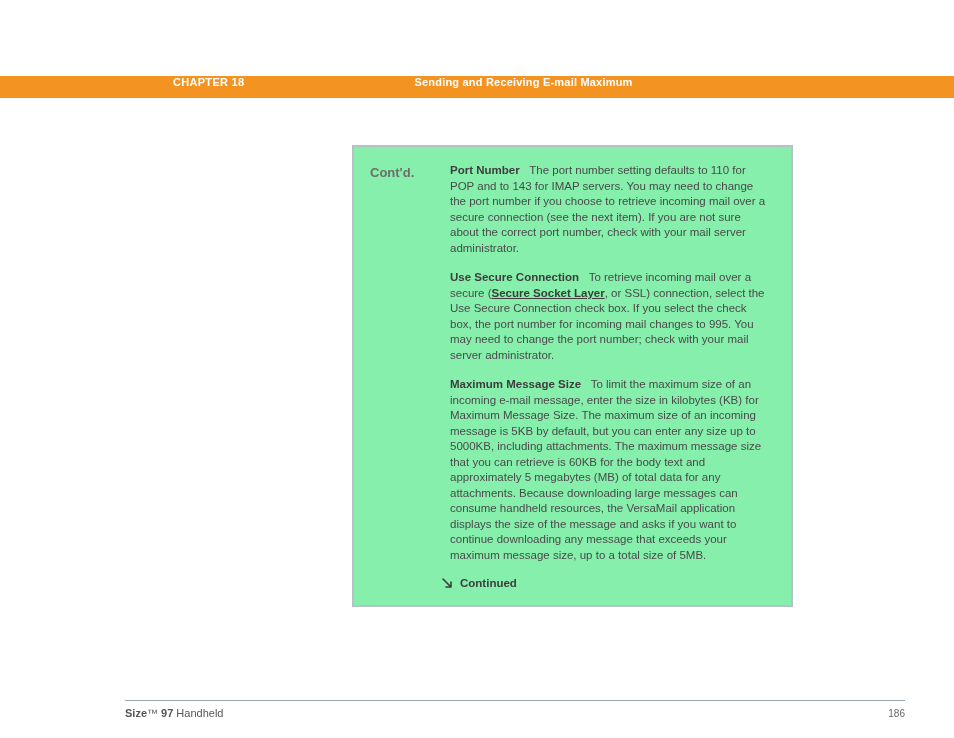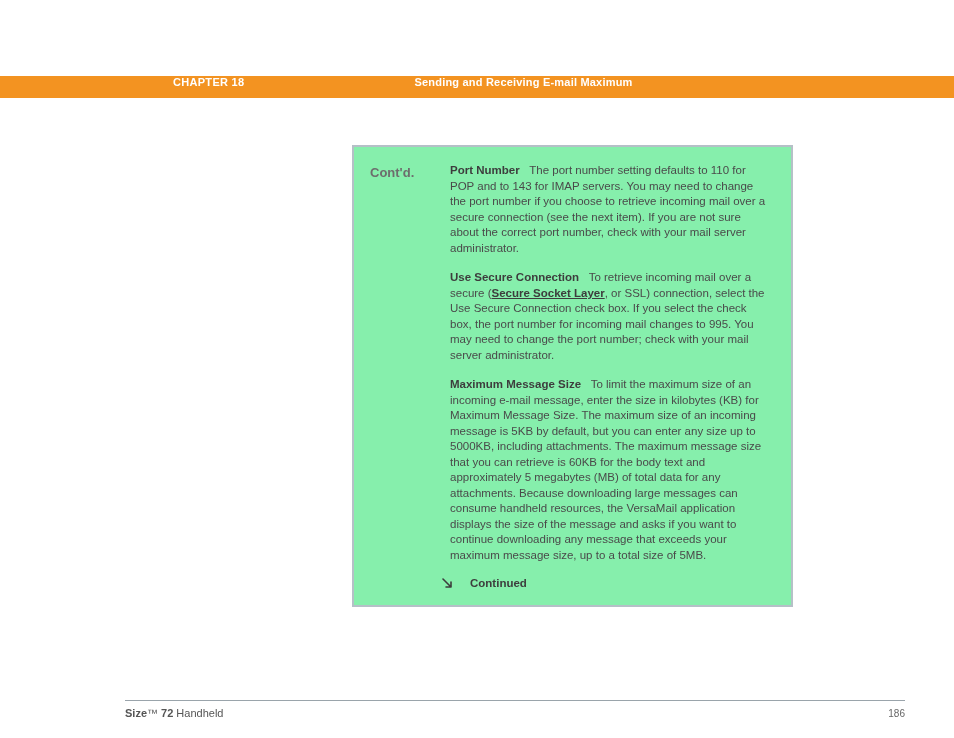--- a/index.html
+++ b/index.html
@@ -78,21 +78,21 @@
     color: #3d3d3d;
   }
   .step-line {
     font-size: 11.5px;
     color: #4a4a4a;
     margin-bottom: 14px;
   }
   .continued-row {
     display: flex;
     align-items: center;
-    gap: 18px;
+    gap: 8px;
   }
   .arrow-icon {
     width: 10px;
     height: 10px;
     display: inline-block;
   }
   .arrow-icon svg { display: block; }
   .continued-text {
     font-weight: bold;
     font-size: 11.5px;
@@ -155,16 +155,16 @@
       </span>
       <span class="continued-text">Continued</span>
     </div>
 
   </div>
 </div>
 
 <div class="footer-rule"></div>
 <div class="footer">
   <span class="footer-product">
-    <span class="brand">Size</span><span>™</span><span class="brand"> 72</span><span> Handheld</span>
+    <span class="brand">Size</span><span>™</span><span class="brand"> 97</span><span> Handheld</span>
   </span>
   <span class="footer-page">186</span>
 </div>
 
 </body></html>

